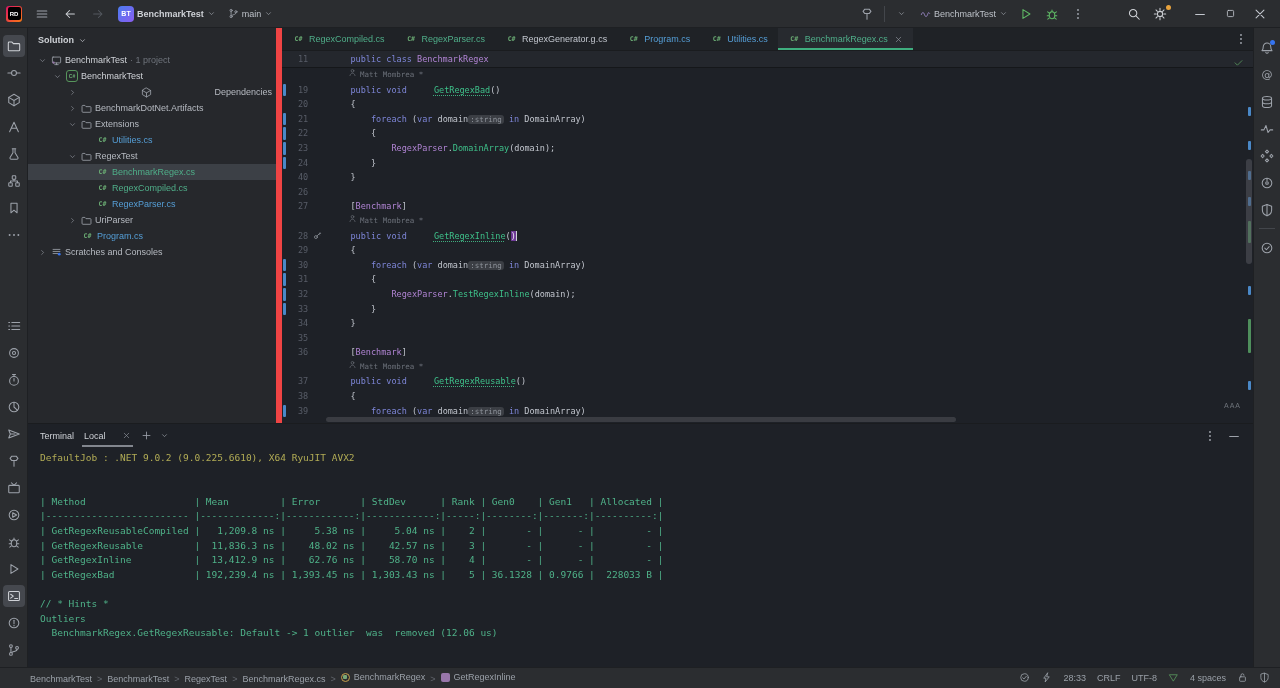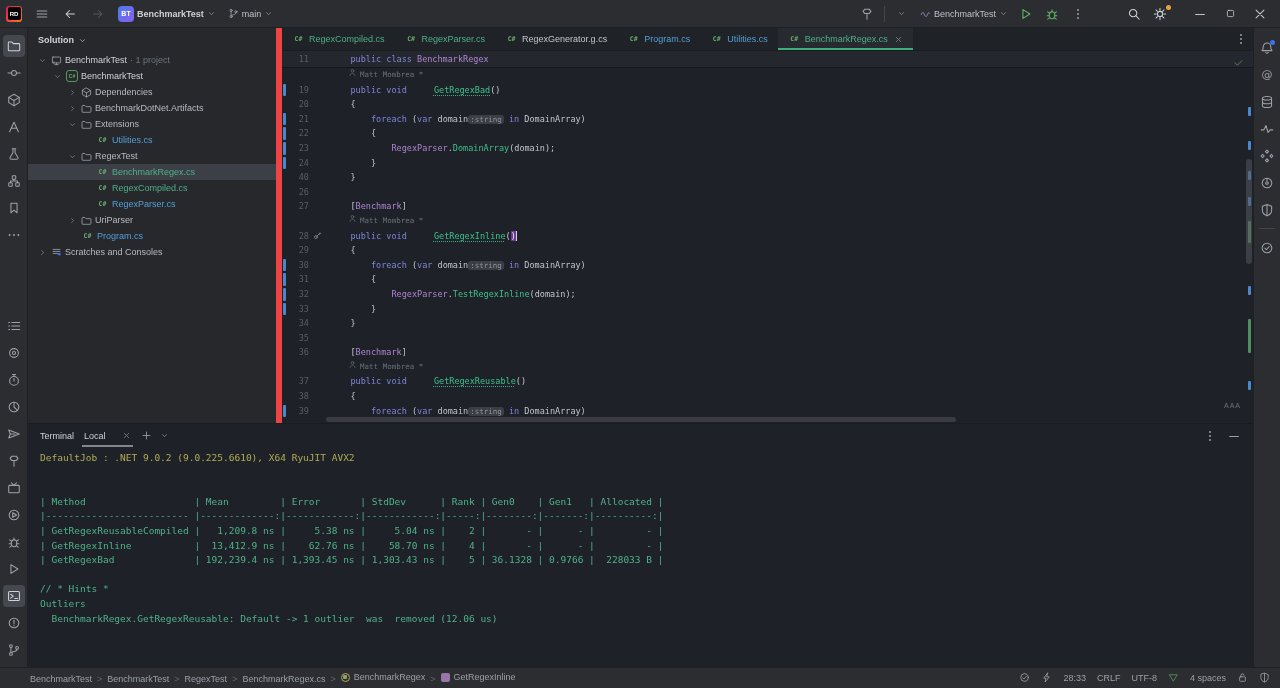--- a/index.html
+++ b/index.html
@@ -71,21 +71,21 @@
   .tab .tabx { color:#8c9199; margin-left:2px; }
   .tab-label.green { color:#4fae89; }
   .tab-label.blue { color:#559ed6; }
   .tab-label.plain { color:#c2c6ce; }
   #tab-kebab { margin-left:auto; align-self:center; }
 
   
   #editor { top:51px; left:282px; right:27px; height:372px; background:#1e2127; overflow:hidden; }
   .crow { position:relative; height:14.6px; line-height:14.6px; white-space:pre;
     font-family:"DejaVu Sans Mono",monospace; font-size:8.5px; padding-left:48px; color:#c2c6ce; }
-  .crow .lnum { position:absolute; left:0; top:0; width:27px; text-align:right; color:#585d68; }
+  .crow .lnum { position:absolute; left:16px; top:0; width:27px; color:#585d68; }
   .crow .chg { position:absolute; left:1px; top:1px; bottom:1px; width:2.5px; background:#4a88c7; border-radius:1px; }
   .crow .gutic { position:absolute; left:31px; top:2px; color:#9da2aa; }
   .sticky { background:#24272d; border-bottom:1px solid #15171a; height:17px; line-height:16px; }
   .tok-k { color:#7e86d8; }
   .tok-t { color:#b184d4; }
   .tok-m { color:#3ec18a; }
   .tok-d { color:#3ec18a; text-decoration:underline dotted #3fae7f 1px; text-underline-offset:2px;margin-left:22px; }
   .tok-p { color:#c2c6ce; }
   .tok-h { background:#3b3e44; color:#8e939b; border-radius:3px; font-size:7.5px; padding:0 2px; }
   .tok-hl { background:#6e3a96; color:#efeaf4; }
@@ -535,21 +535,21 @@
       </div>
       <div class="trow" style="padding-left: 23px;">
         <span class="tchev ic xs">
           <svg viewBox="0 0 16 16">
             <path d="M4.5 6.5L8 10l3.5-3.5"></path>
           </svg>
         </span>
         <span class="projbadge">C#</span>
         <span class="tlabel bright">BenchmarkTest</span>
       </div>
-      <div class="trow" style="padding-left: 38px;">
+      <div class="trow" style="padding-left: 38px; justify-content: space-between;">
         <span class="tchev ic xs">
           <svg viewBox="0 0 16 16">
             <path d="M6.5 4.5L10 8l-3.5 3.5"></path>
           </svg>
         </span>
         <span class="ic sm foldic">
           <svg viewBox="0 0 16 16">
             <path d="M8 1.5L14 5v6l-6 3.5L2 11V5z"></path>
             <path d="M2 5l6 3.5L14 5M8 8.5v6"></path>
           </svg>
@@ -789,20 +789,21 @@
         </span>
     </span>
   </div>
   <div id="term-body">
       <div class="tline y">DefaultJob : .NET 9.0.2 (9.0.225.6610), X64 RyuJIT AVX2</div>
       <div class="tline g">&nbsp;</div>
       <div class="tline g">&nbsp;</div>
       <div class="tline g">| Method                   | Mean         | Error       | StdDev      | Rank | Gen0    | Gen1   | Allocated |</div>
       <div class="tline g">|------------------------- |-------------:|------------:|------------:|-----:|--------:|-------:|----------:|</div>
       <div class="tline g">| GetRegexReusableCompiled |   1,209.8 ns |     5.38 ns |     5.04 ns |    2 |       - |      - |         - |</div>
+      <div class="tline g">| GetRegexReusable         |  11,836.3 ns |    48.02 ns |    42.57 ns |    3 |       - |      - |         - |</div>
       <div class="tline g">| GetRegexInline           |  13,412.9 ns |    62.76 ns |    58.70 ns |    4 |       - |      - |         - |</div>
       <div class="tline g">| GetRegexBad              | 192,239.4 ns | 1,393.45 ns | 1,303.43 ns |    5 | 36.1328 | 0.9766 |  228033 B |</div>
       <div class="tline g">&nbsp;</div>
       <div class="tline g">// * Hints *</div>
       <div class="tline g">Outliers</div>
       <div class="tline g">  BenchmarkRegex.GetRegexReusable: Default -&gt; 1 outlier  was  removed (12.06 us)</div>
     </div>
 </div>
 
 <div id="statusbar" class="panel">

